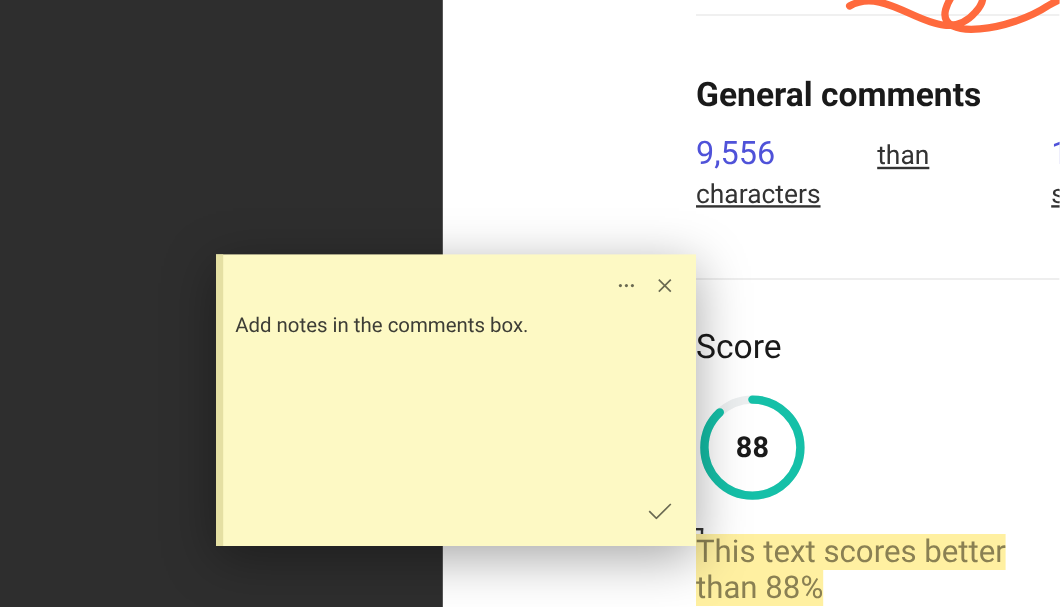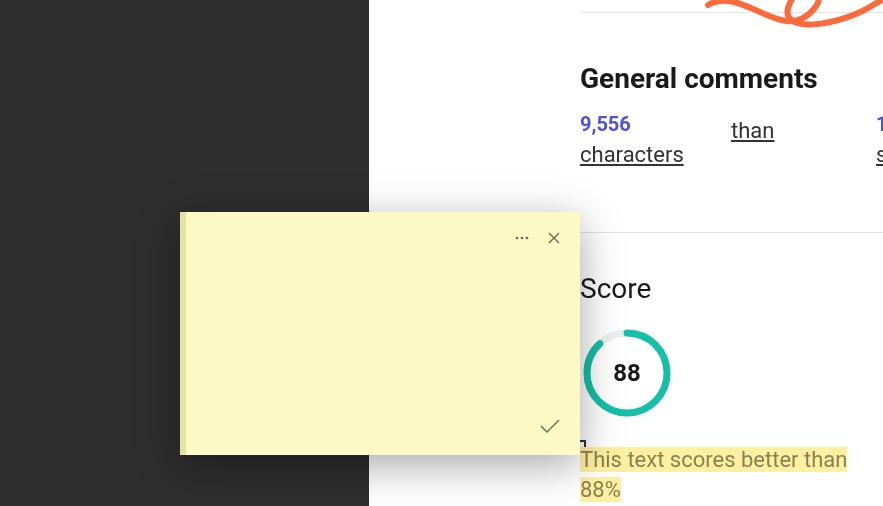--- a/index.html
+++ b/index.html
@@ -39,22 +39,22 @@
       color: #1a1a1a;
     }
     .metric {
       position: absolute;
       top: 112px;
     }
     .metric.m1 { left: 580px; }
     .metric.m2 { left: 731px; }
     .metric.m3 { left: 876px; }
     .metric-value {
-      font-size: 20px;
-      font-weight: 700;
+      font-size: 27px;
+      font-weight: 400;
       color: #4f52d9;
     }
     .metric-label {
       margin-top: 6px;
       font-size: 22px;
       color: #333;
       text-decoration: underline;
     }
     .divider {
       position: absolute;
@@ -85,21 +85,21 @@
       position: absolute;
       left: 0; top: 0; width: 94px; height: 94px;
       display: flex; align-items: center; justify-content: center;
       font-size: 24px; font-weight: 700; color: #1a1a1a;
     }
     .bottom-text {
       position: absolute;
       left: 580px;
       top: 445px;
       right: 0;
-      font-size: 22px;
+      font-size: 26px;
       line-height: 30px;
       color: #333;
     }
     .highlight {
       background: #fff0a1;
       color: #8a8053;
     }
     .note {
       position: absolute;
       left: 180px;
@@ -203,18 +203,19 @@
           <circle cx="7" cy="7" r="1.3" fill="currentColor"></circle>
           <circle cx="12" cy="7" r="1.3" fill="currentColor"></circle>
         </svg>
     </span>
     <span class="icon">
       <svg width="12" height="12" viewBox="0 0 12 12">
           <path d="M1 1 L11 11 M11 1 L1 11" stroke="currentColor" stroke-width="1.4"></path>
         </svg>
     </span>
   </div>
+  <div class="note-text">Add notes in the comments box.</div>
   <span class="note-confirm">
     <svg width="20" height="14" viewBox="0 0 20 14">
         <path d="M1 7 L7 13 L19 1" stroke="currentColor" stroke-width="1.4" fill="none"></path>
       </svg>
   </span>
 </div>
 
 </body></html>

